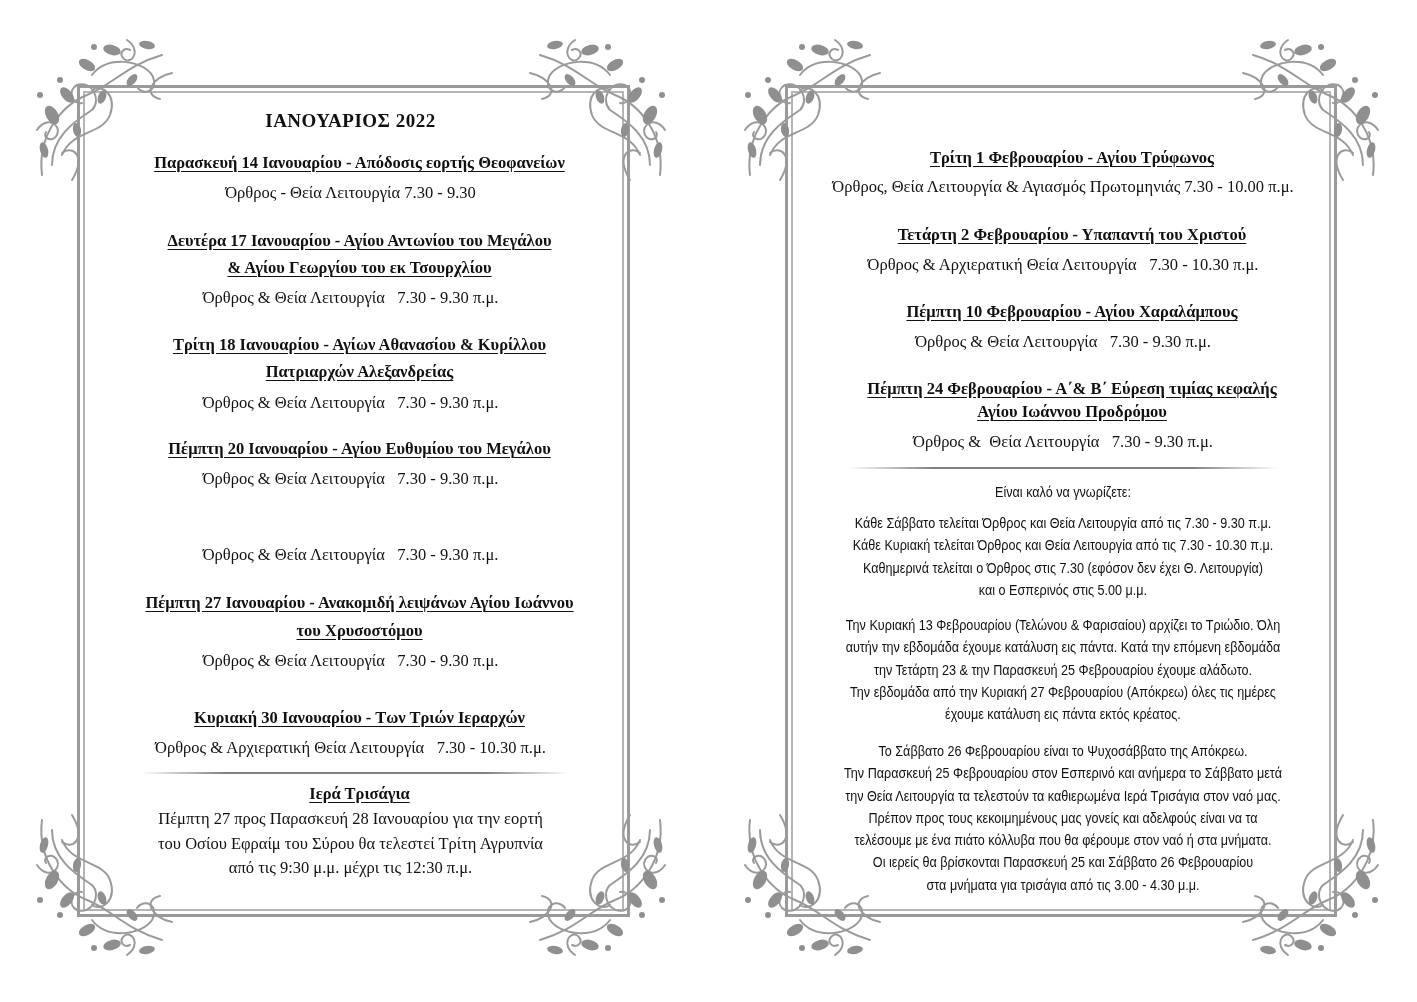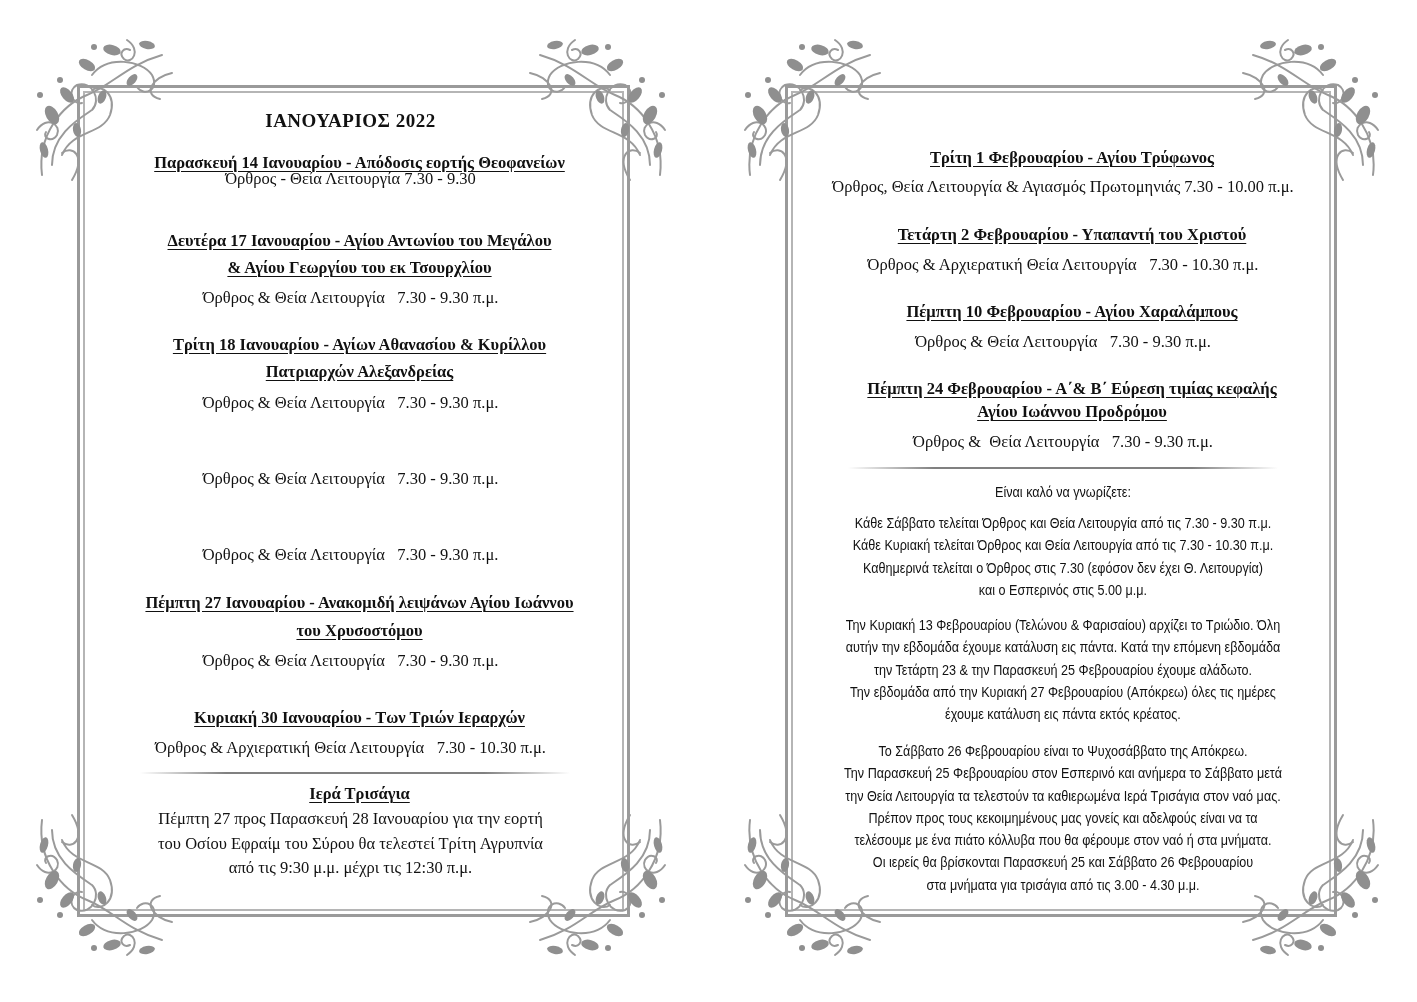--- a/index.html
+++ b/index.html
@@ -90,30 +90,31 @@
       <use href="#flourish"></use>
     </svg>
   <svg class="ornament" style="left:520px;top:810px;transform:scale(-1,-1);" viewBox="0 0 150 150">
       <use href="#flourish"></use>
     </svg>
 
   <div class="content" style="left:80px;width:541px;top:0;height:1002px;">
     <h1 class="title" style="top:110px;">ΙΑΝΟΥΑΡΙΟΣ  2022</h1>
 
     <p class="head" style="top:150px;">Παρασκευή 14 Ιανουαρίου -  Απόδοσις εορτής Θεοφανείων</p>
-    <p class="svc" style="top:167px;">Όρθρος - Θεία Λειτουργία 7.30 - 9.30</p>
+    <p class="svc" style="top:181px;">Όρθρος - Θεία Λειτουργία 7.30 - 9.30</p>
 
     <p class="head" style="top:228px;">Δευτέρα 17 Ιανουαρίου - Αγίου Αντωνίου του Μεγάλου</p>
     <p class="head" style="top:255px;">&amp; Αγίου Γεωργίου του εκ Τσουρχλίου</p>
     <p class="svc" style="top:286px;">Όρθρος &amp; Θεία Λειτουργία   7.30 - 9.30 π.μ.</p>
 
     <p class="head" style="top:332px;">Τρίτη 18 Ιανουαρίου - Αγίων Αθανασίου &amp; Κυρίλλου</p>
     <p class="head" style="top:359px;">Πατριαρχών Αλεξανδρείας </p>
     <p class="svc" style="top:391px;">Όρθρος &amp; Θεία Λειτουργία   7.30 - 9.30 π.μ.</p>
 
+    <p class="head" style="top:436px;">Πέμπτη 20 Ιανουαρίου - Αγίου Ευθυμίου του Μεγάλου</p>
     <p class="svc" style="top:467px;">Όρθρος &amp; Θεία Λειτουργία   7.30 - 9.30 π.μ.</p>
 
     <p class="svc" style="top:543px;">Όρθρος &amp; Θεία Λειτουργία   7.30 - 9.30 π.μ.</p>
 
     <p class="head" style="top:590px;">Πέμπτη  27 Ιανουαρίου - Ανακομιδή λειψάνων Αγίου Ιωάννου</p>
     <p class="head" style="top:618px;">του Χρυσοστόμου</p>
     <p class="svc" style="top:649px;">Όρθρος &amp; Θεία Λειτουργία   7.30 - 9.30 π.μ.</p>
 
     <p class="head" style="top:705px;">Κυριακή 30 Ιανουαρίου - Των Τριών Ιεραρχών </p>
     <p class="svc" style="top:736px;">Όρθρος &amp; Αρχιερατική Θεία Λειτουργία   7.30 - 10.30 π.μ.</p>

